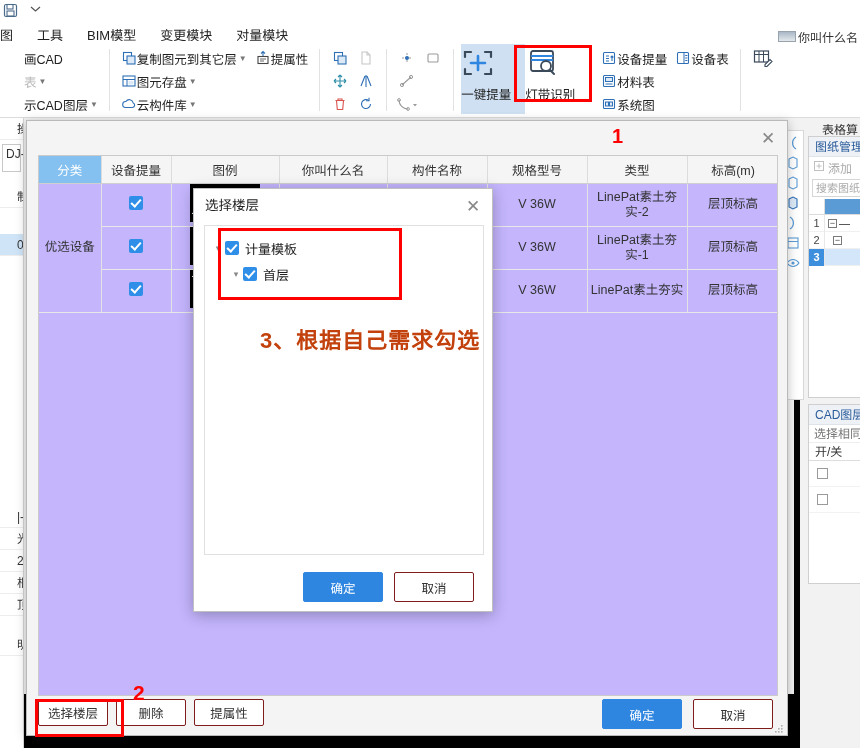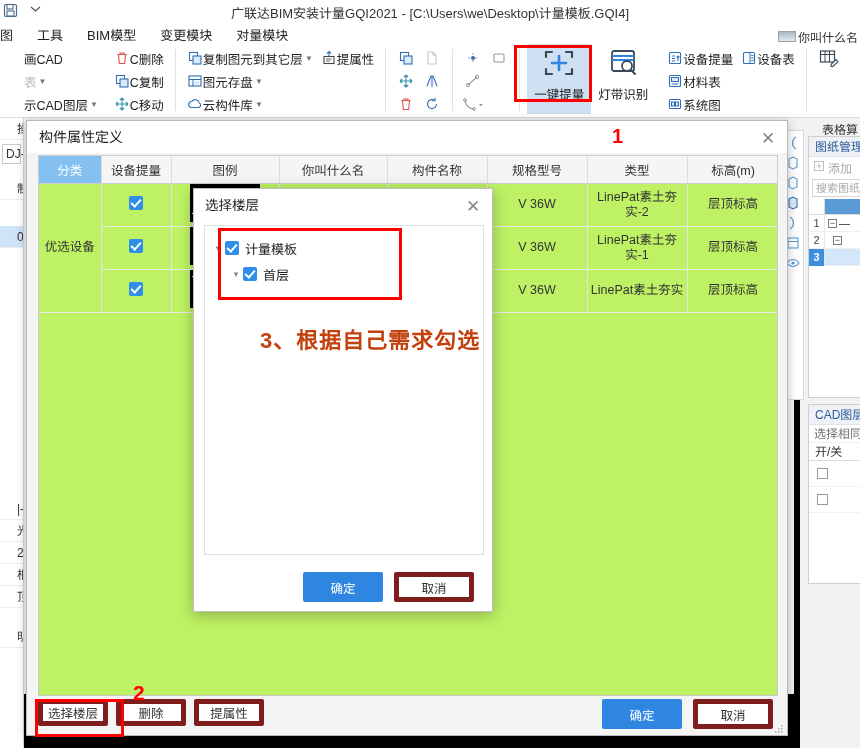--- a/index.html
+++ b/index.html
@@ -51,41 +51,41 @@
     display: flex; align-items: center; gap: 0; height: 22px; padding: 0 4px;
     font-size: 12.5px; color: #222; white-space: nowrap; cursor: default;
   }
   .ritem.dim { color: #b8b8b8; }
   .ricon { width: 16px; height: 16px; flex: 0 0 16px; display:block; }
   .caret { font-size: 8px; color: #777; margin-left: 2px; }
   .iconcell { display: flex; align-items: center; justify-content: center; width: 26px; height: 22px; }
 
   
   .bigbtn {
-    width: 64px; display: flex; flex-direction: column; align-items: center;
+    width: 64px; display: flex; flex-direction: column; 
     justify-content: flex-start; padding-top: 3px; height: 70px; cursor: default;
   }
   .bigbtn.sel { background: #cfe0f3; }
   .bigbtn .lbl { font-size: 12.5px; margin-top: 2px; color: #222; }
   .redbox-ribbon {
     position: absolute; left: 514px; top: 45px; width: 78px; height: 57px;
     border: 3px solid #ff0000; pointer-events: none; z-index: 60;
   }
 
   
   .appbody { position: absolute; left: 0; top: 118px; width: 860px; height: 630px; background: #f2f2f2; }
 
   .leftpanel {
     position: absolute; left: 0; top: 118px; width: 24px; height: 630px;
     background: #ffffff; border-right: 1px solid #d6d6d6; overflow: hidden;
     font-size: 12px; color: #333;
   }
   .lp-row { height: 22px; line-height: 22px; padding-left: 17px; white-space: nowrap; border-bottom: 1px solid #ededed; text-align: center;}
   .lp-hl { background: #cfe4f7; }
-  .lp-box { margin: 4px 2px; border: 1px solid #c8c8c8; height: 20px; line-height: 18px; background: #fff; padding-left: 3px;}
+  .lp-box { margin: 4px 2px; border: 1px solid #c8c8c8; height: 28px; line-height: 18px; background: #fff; padding-left: 3px;}
 
   .canvas-black {
     position: absolute; left: 24px; top: 694px; width: 770px; height: 54px; background: #000;
   }
   .canvas-black2 {
     position: absolute; left: 794px; top: 400px; width: 18px; height: 348px; background: #000;
   }
 
   
   .rightdock {
@@ -138,21 +138,21 @@
   }
   .dlg-close {
     position: absolute; right: 6px; top: 6px; width: 26px; height: 22px;
     display: flex; align-items: center; justify-content: center;
     color: #888; font-size: 17px; cursor: default;
   }
   .red-num { position: absolute; color: #ff0000; font-size: 20px; font-weight: bold; }
 
   .tblwrap {
     position: absolute; left: 11px; top: 34px; width: 740px; height: 541px;
-    background: #bef264; border: 1px solid #cacaca; overflow: hidden;
+    background: #c4b5fd; border: 1px solid #cacaca; overflow: hidden;
   }
   table.gtbl { border-collapse: collapse; width: 100%; table-layout: fixed; }
   table.gtbl th {
     height: 27px; font-size: 12.5px; font-weight: normal; color: #333;
     background: #f5f5f5; border-right: 1px solid #dcdcdc; border-bottom: 1px solid #cfcfcf;
   }
   table.gtbl th.cls { background: #85c1f0; color: #fff; }
   table.gtbl td {
     border-right: 1px solid #e3e3e3; border-bottom: 1px solid #e8e8e8;
     font-size: 12.5px; color: #333; text-align: center; height: 41px; padding: 0 2px;
@@ -165,21 +165,21 @@
   }
   .chk-blue::after {
     content: ""; position: absolute; left: 4px; top: 1px; width: 4px; height: 8px;
     border: solid #fff; border-width: 0 2px 2px 0; transform: rotate(42deg);
   }
   .thumb { width: 70px; height: 38px; background: #000; display: inline-block; position: relative; overflow:hidden;}
   .thumb svg { position: absolute; left: 0; top: 0; }
 
   .dlg-footer { position: absolute; left: 0; bottom: 0; width: 100%; height: 44px; }
   .btn {
-    height: 27px; min-width: 70px; border: 5px solid #7f1d1d; background: #fff;
+    height: 27px; min-width: 70px; border: 1px solid #7f1d1d; background: #fff;
     font-size: 12.5px; color: #333; border-radius: 2px; cursor: default;
     display: inline-flex; align-items: center; justify-content: center;
   }
   .btn.primary { background: #2f86e0; border-color: #2f86e0; color: #fff; }
   .redbox-btn {
     position: absolute; left: 35px; top: 699px; width: 89px; height: 38px;
     border: 3px solid #ff0000; z-index: 40; pointer-events: none;
   }
   .grip { position: absolute; right: 3px; bottom: 2px; width: 10px; height: 10px; }
 
@@ -230,21 +230,20 @@
             <rect x="5" y="2.5" width="6" height="4.5" fill="none" stroke="#4a6b8a" stroke-width="1.1"></rect>
             <rect x="5" y="9" width="7" height="5" fill="none" stroke="#4a6b8a" stroke-width="1.1"></rect>
           </svg>
       </span>
       <span class="qa-ic">
         <svg width="13" height="13" viewBox="0 0 13 13">
             <path d="M2 5 L6.5 9 L11 5" fill="none" stroke="#555" stroke-width="1.2"></path>
           </svg>
       </span>
     </div>
-    <div class="title-text">广联达BIM安装计量GQI2021 - [C:\Users\we\Desktop\计量模板.GQI4]</div>
   </div>
 
   <div class="menubar">
     <div class="mi first">图</div>
     <div class="mi">工具</div>
     <div class="mi">BIM模型</div>
     <div class="mi">变更模块</div>
     <div class="mi">对量模块</div>
   </div>
 
@@ -267,49 +266,20 @@
           <span class="caret">▼</span>
         </div>
         <div class="ritem">
           <span class="ricon"></span>
           <span>示CAD图层</span>
           <span class="caret">▼</span>
         </div>
       </div>
     </div>
 
-    <div class="rgroup">
-      <div class="rcol">
-        <div class="ritem">
-          <span class="ricon">
-            <svg width="16" height="16" viewBox="0 0 16 16">
-                <path d="M3.5 4.5h9M6 4.5V3h4v1.5M4.5 4.5l.8 9h5.4l.8-9" fill="none" stroke="#d9534f" stroke-width="1.1"></path>
-              </svg>
-          </span>
-          <span>C删除</span>
-        </div>
-        <div class="ritem">
-          <span class="ricon">
-            <svg width="16" height="16" viewBox="0 0 16 16">
-                <rect x="2.5" y="2.5" width="8" height="8" fill="none" stroke="#2f6fb5" stroke-width="1.1"></rect>
-                <rect x="6" y="6" width="8" height="8" fill="#dce9f7" stroke="#2f6fb5" stroke-width="1.1"></rect>
-              </svg>
-          </span>
-          <span>C复制</span>
-        </div>
-        <div class="ritem">
-          <span class="ricon">
-            <svg width="16" height="16" viewBox="0 0 16 16">
-                <path d="M8 2v12M2 8h12M8 2l-2 2M8 2l2 2M8 14l-2-2M8 14l2-2M2 8l2-2M2 8l2 2M14 8l-2-2M14 8l-2 2" fill="none" stroke="#2f8fa8" stroke-width="1.1"></path>
-              </svg>
-          </span>
-          <span>C移动</span>
-        </div>
-      </div>
-    </div>
 
     <div class="rsep"></div>
 
     <div class="rgroup">
       <div class="rcol">
         <div class="ritem">
           <span class="ricon">
             <svg width="16" height="16" viewBox="0 0 16 16">
                 <rect x="2.5" y="2.5" width="8" height="8" fill="none" stroke="#2f6fb5" stroke-width="1.1"></rect>
                 <rect x="6" y="6" width="8" height="8" fill="#dce9f7" stroke="#2f6fb5" stroke-width="1.1"></rect>
@@ -605,21 +575,20 @@
     <div class="onoff-hdr">开/关</div>
     <div class="onoff-row">
         <span class="chk-sq"></span>
       </div>
     <div class="onoff-row">
         <span class="chk-sq"></span>
       </div>
   </div>
 
   <div class="dlg-main">
-    <div class="dlg-title">构件属性定义</div>
     <div class="red-num" style="left:585px; top:4px;">1</div>
     <div class="dlg-close">✕</div>
 
     <div class="tblwrap">
       <table class="gtbl">
         <colgroup>
           <col style="width:62px">
             <col style="width:70px">
             <col style="width:108px">
           <col style="width:108px">

